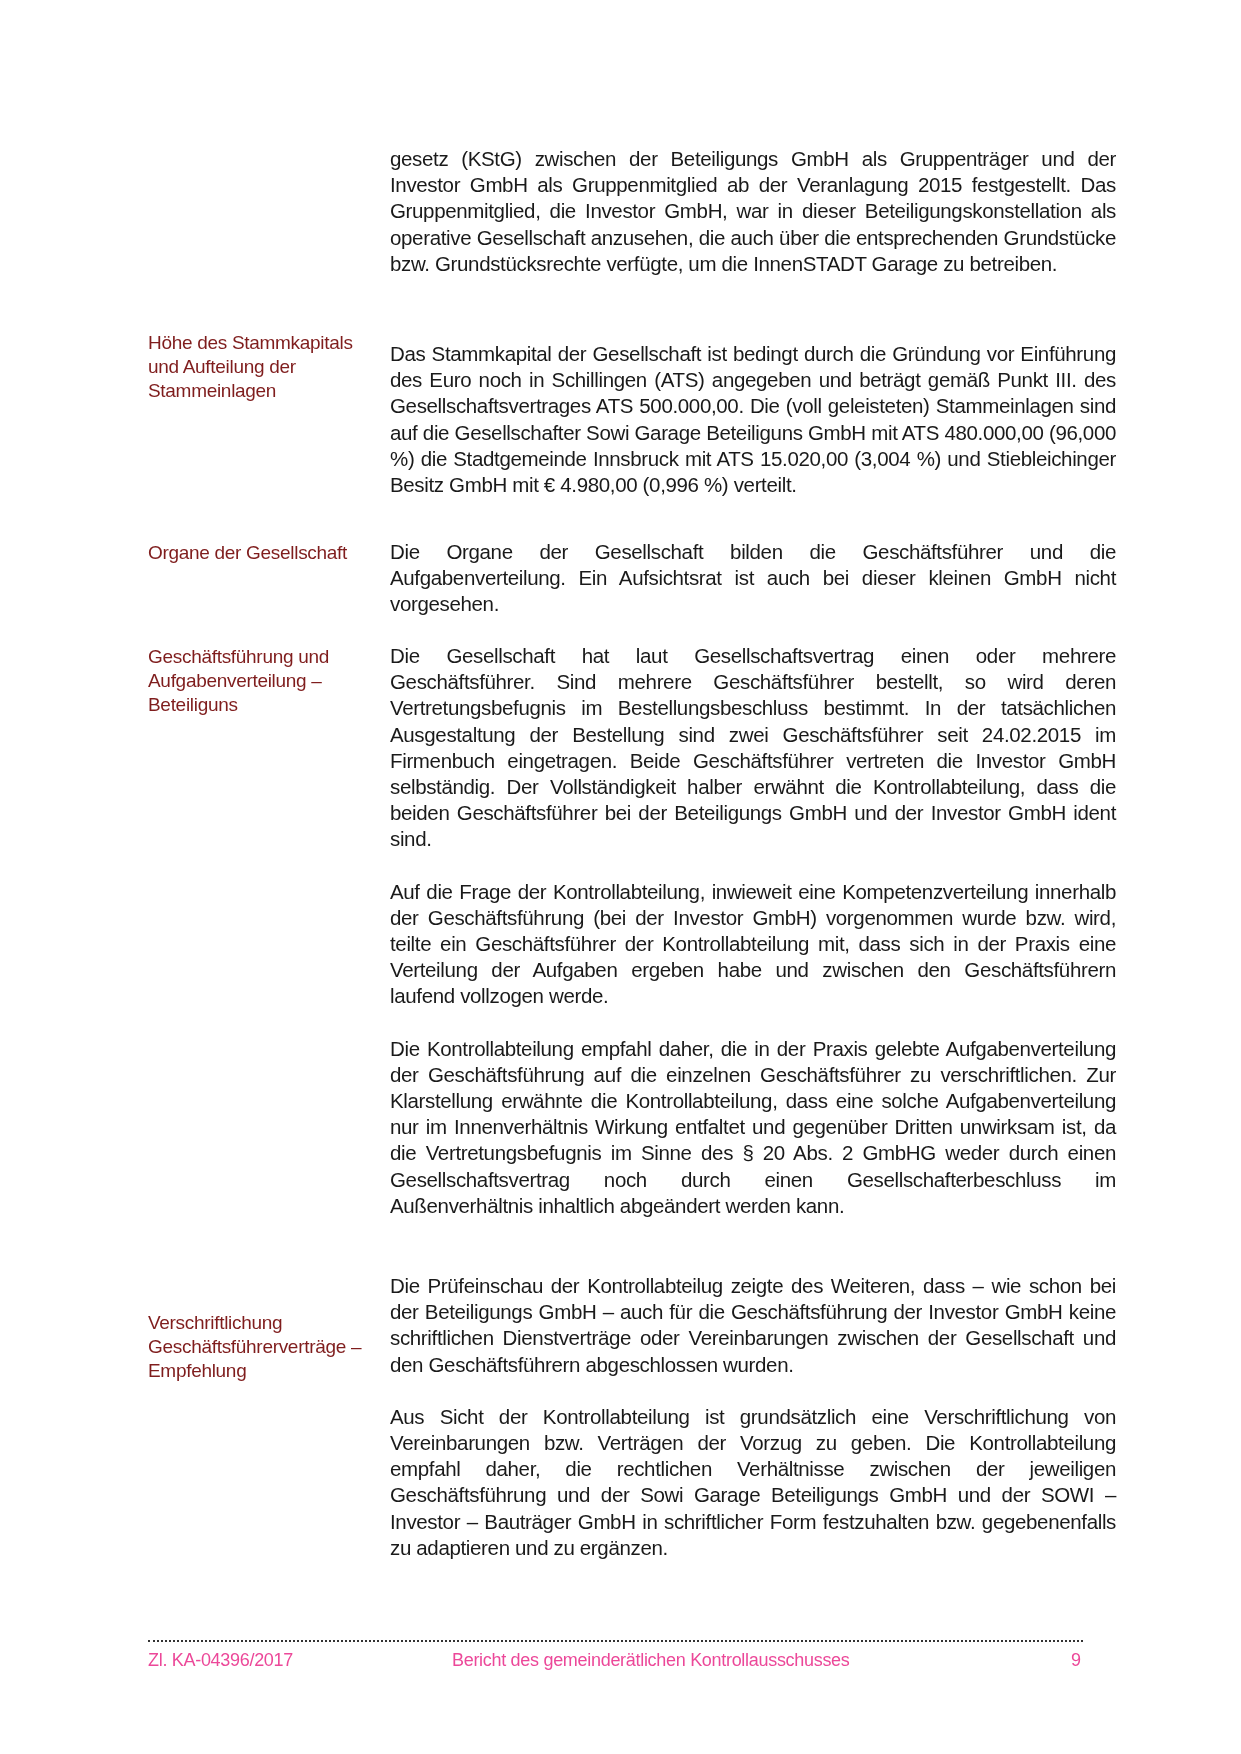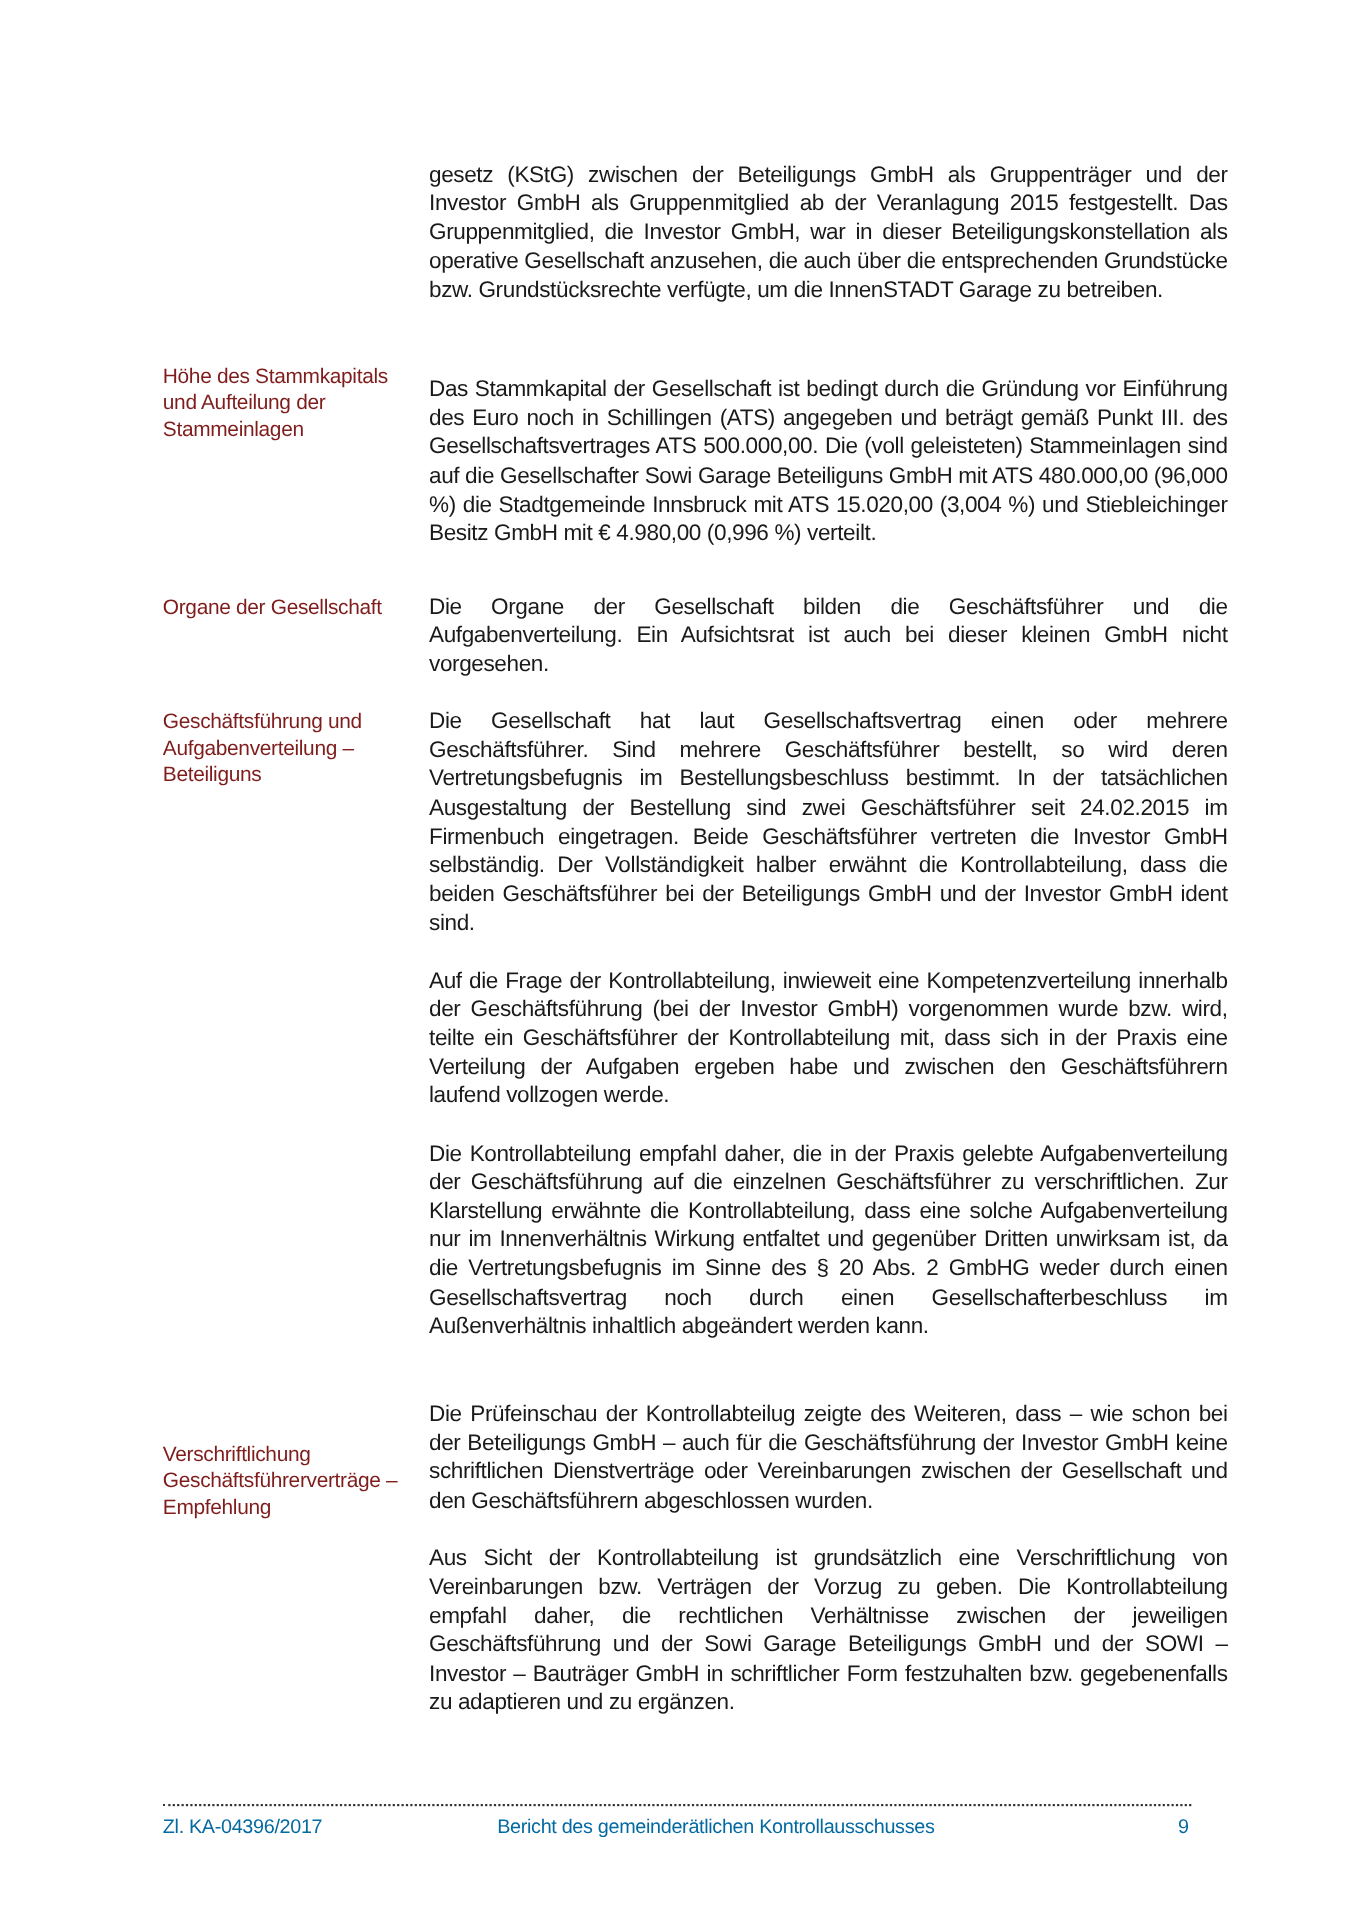--- a/index.html
+++ b/index.html
@@ -7,21 +7,21 @@
          font-family:"Liberation Sans", "DejaVu Sans", sans-serif; color:#1a1a1a; }
   .page { position:absolute; left:0; top:0; width:1241px; height:1250px; }
   .section { position:absolute; left:148px; width:968px; }
   .side { position:absolute; left:0; top:0; width:230px; color:#7f1d1d;
           font-size:19px; line-height:24px; letter-spacing:-0.3px; }
   .body { position:absolute; left:242px; width:726px; font-size:20.5px; line-height:26.2px;
           text-align:justify; letter-spacing:-0.35px; }
   .body p { margin:0; }
   .footer-rule { position:absolute; left:148px; top:1640px; width:935px; height:0;
                  border-top:2px dotted #333; }
-  .footer { position:absolute; top:1650px; font-size:18px; color:#0369a1; letter-spacing:-0.3px; }
+  .footer { position:absolute; top:1650px; font-size:18px; color:#ec4899; letter-spacing:-0.3px; }
 </style>
 </head>
 <body>
 
 <div class="page">
 
   <div class="section" style="top:146px;">
     <div class="body" style="top:0;">
       <p>gesetz (KStG) zwischen der Beteiligungs GmbH als Gruppenträger und der Investor GmbH als Gruppenmitglied ab der Veranlagung 2015 festgestellt. Das Gruppenmitglied, die Investor GmbH, war in dieser Beteiligungskonstellation als operative Gesellschaft anzusehen, die auch über die entsprechenden Grundstücke bzw. Grundstücksrechte verfügte, um die InnenSTADT Garage zu betreiben.</p>
     </div>

